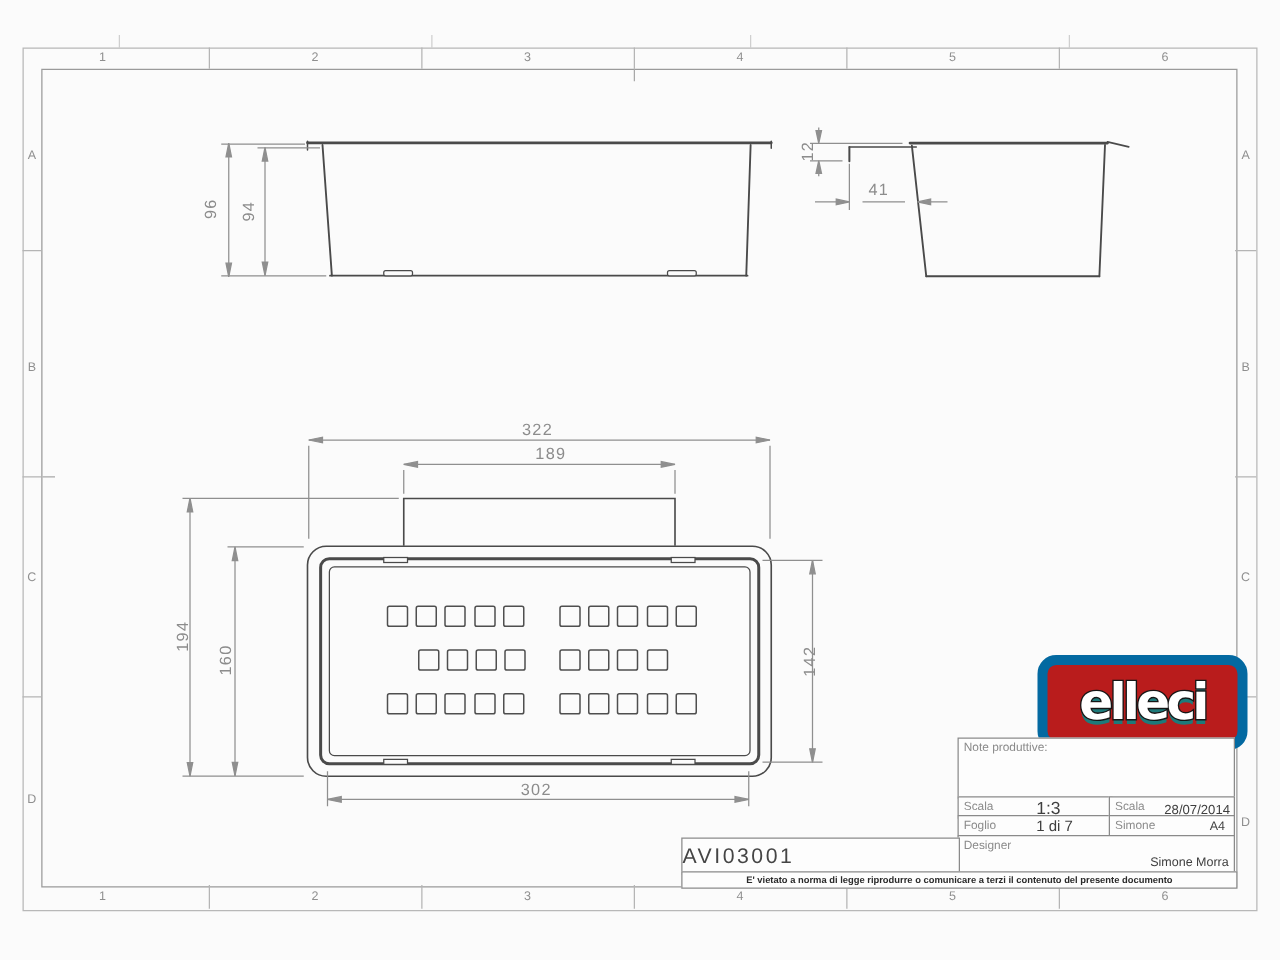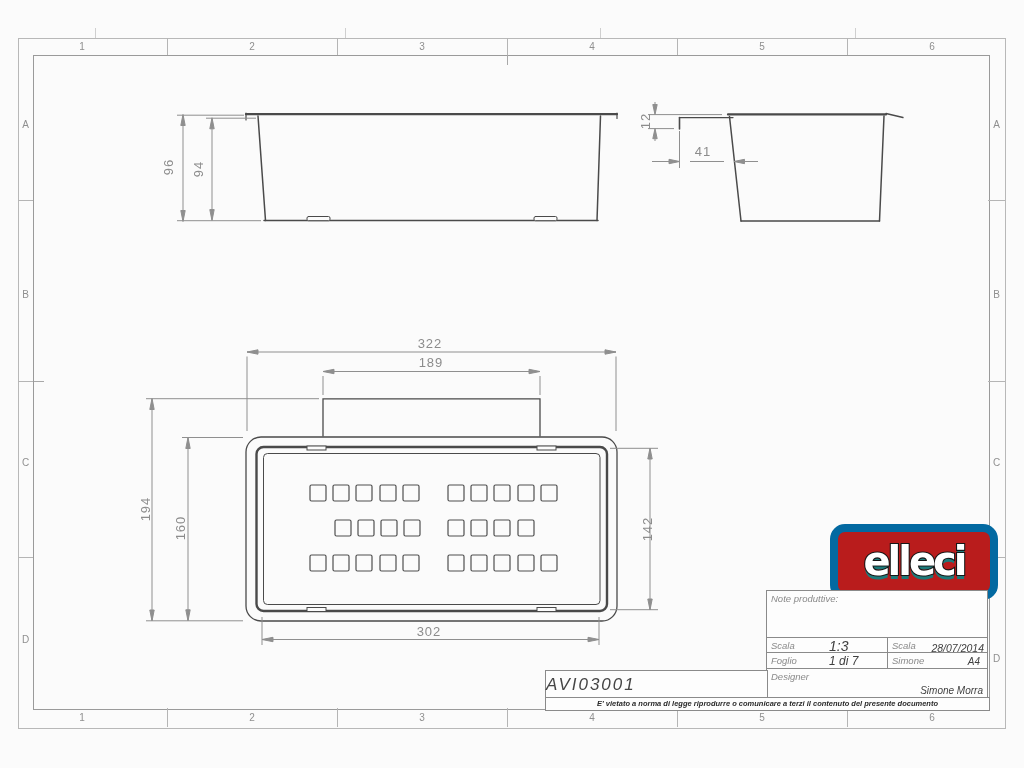--- a/index.html
+++ b/index.html
@@ -11,21 +11,21 @@
   #inner-frame{left:33px;top:55px;width:955px;height:653px;border:1px solid #9a9a9a;}
   .zone-num{width:30px;height:14px;text-align:center;font-size:10px;color:#8f8f8f;line-height:14px;}
   .zone-letter{width:15px;height:14px;text-align:center;font-size:10px;color:#8f8f8f;line-height:14px;}
   .zdiv{background:#b5b5b5;}
   .foldtick{width:1px;height:10px;background:#cfcfcf;}
   .ctick{background:#a8a8a8;}
   
   .dim{width:44px;height:16px;text-align:center;font-size:13px;color:#8c8c8c;line-height:16px;letter-spacing:1px;}
   .rot{transform:rotate(-90deg);}
   
-  .tb{border:1px solid #8a8a8a;background:#fdfdfd;font-style:italic;}
+  .tb{border:1px solid #8a8a8a;background:#fdfdfd;}
   .tb-label{position:absolute;left:4px;top:2px;font-size:9.5px;color:#8a8a8a;}
   .tb-value{position:absolute;color:#3f3f3f;}
   #logo-box{left:830px;top:524px;width:152px;height:60px;border:8px solid #0369a1;border-radius:15px;
             background:#b91c1c;display:flex;align-items:center;justify-content:center;}
   #part-box{left:545px;top:670px;width:221px;height:28px;}
   #part-number{width:100%;line-height:28px;font-size:17px;letter-spacing:2px;color:#454545;}
   #disclaimer-box{left:545px;top:697px;width:443px;height:12px;}
   #disclaimer-text{width:100%;text-align:center;font-size:7.5px;font-weight:bold;color:#2a2a2a;line-height:12px;}
 </style>
 </head>
@@ -199,21 +199,21 @@
       <polygon points="262,639.5 273,637.3 273,641.7"></polygon>
       <polygon points="599,639.5 588,637.3 588,641.7"></polygon>
     </g>
   </svg>
 
   <div class="abs dim rot" style="left:147px;top:159px;">96</div>
   <div class="abs dim rot" style="left:177px;top:161px;">94</div>
   <div class="abs dim rot" style="left:624px;top:113px;">12</div>
   <div class="abs dim" style="left:681px;top:144px;">41</div>
   <div class="abs dim" style="left:408px;top:336px;">322</div>
-  <div class="abs dim" style="left:409px;top:355px;">189</div>
+  <div class="abs dim" style="left:409px;top:355px;text-align:right;">189</div>
   <div class="abs dim rot" style="left:124px;top:501px;">194</div>
   <div class="abs dim rot" style="left:159px;top:520px;">160</div>
   <div class="abs dim rot" style="left:626px;top:521px;">142</div>
   <div class="abs dim" style="left:407px;top:624px;">302</div>
 
   <div class="abs" id="logo-box">
     <svg width="140" height="52" viewBox="0 0 140 52">
       <text x="70" y="43" text-anchor="middle" font-size="40" font-weight="bold" letter-spacing="-3" font-family="DejaVu Sans, sans-serif" fill="#1d7a7a">elleci</text>
       <text x="70" y="39" text-anchor="middle" font-size="40" font-weight="bold" letter-spacing="-3" font-family="DejaVu Sans, sans-serif" fill="#ffffff" stroke="#161616" stroke-width="2.2" paint-order="stroke">elleci</text>
     </svg>

